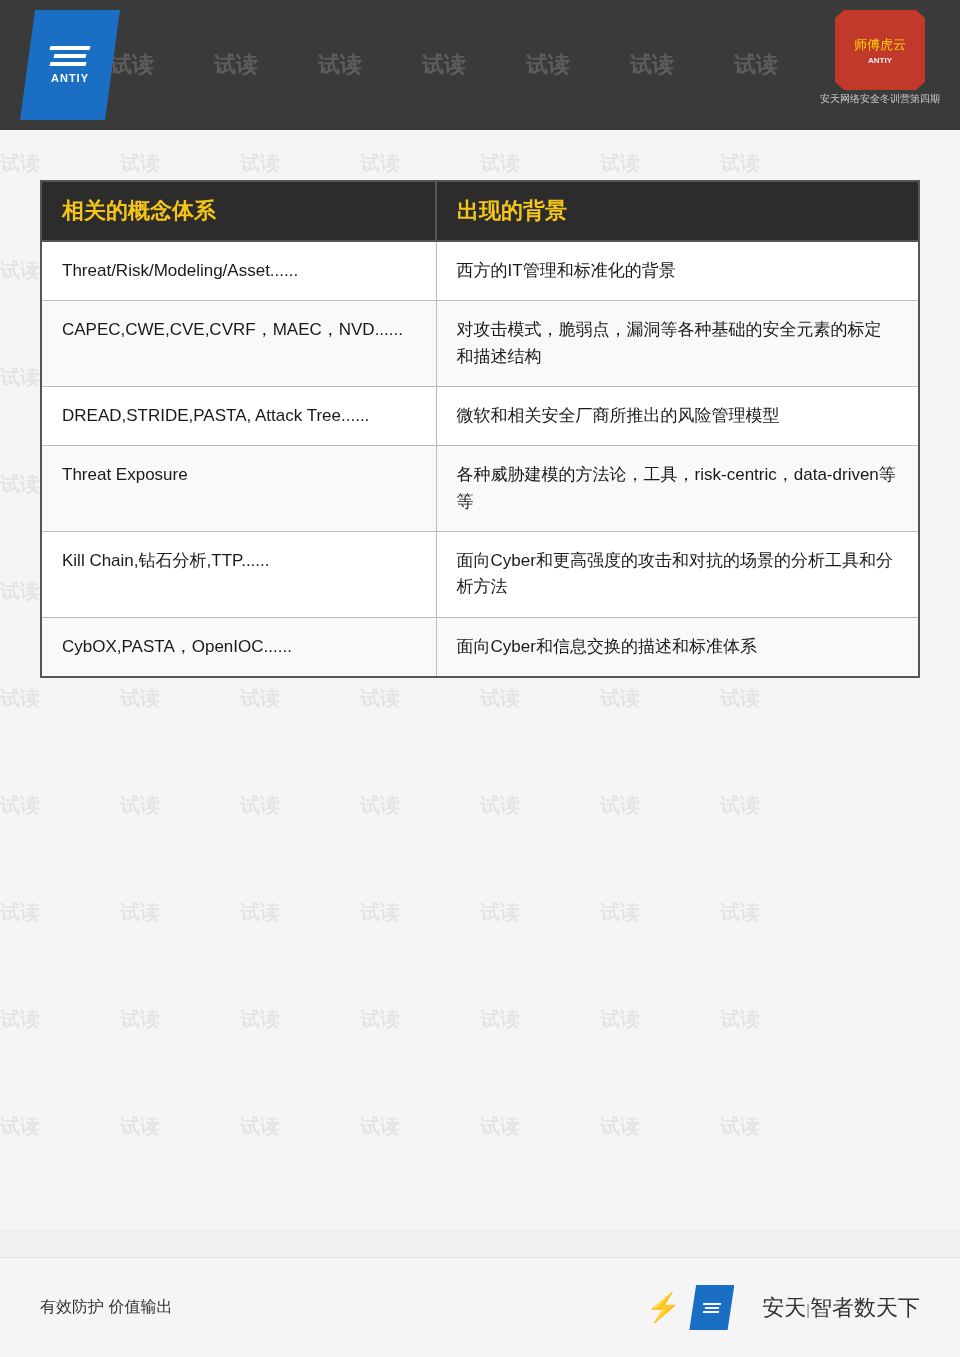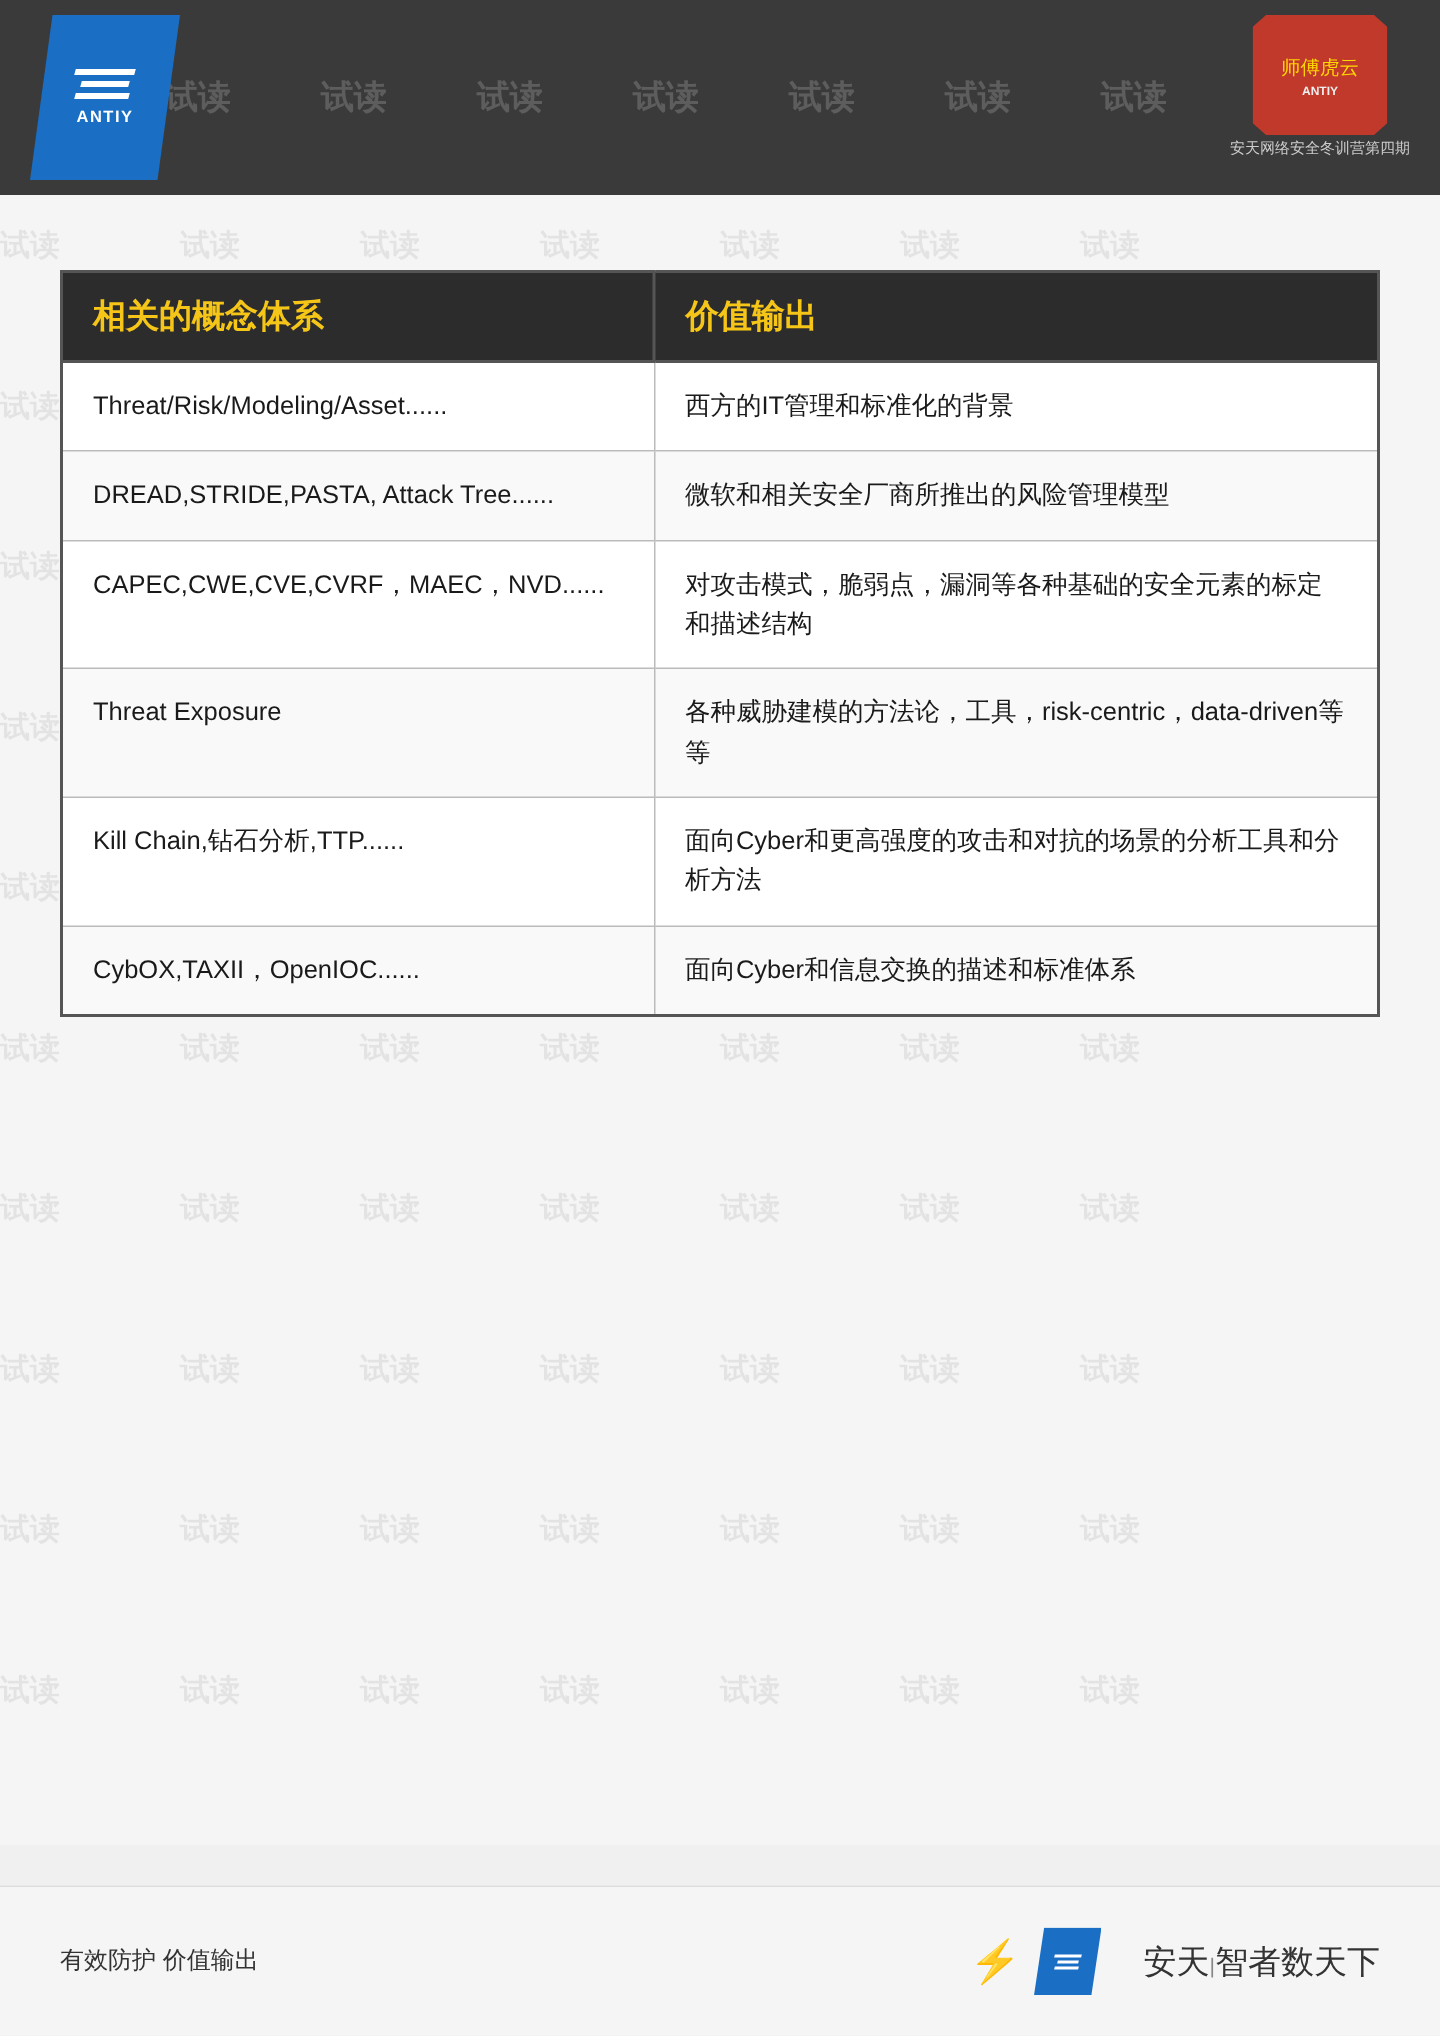--- a/index.html
+++ b/index.html
@@ -387,46 +387,46 @@
       <span>试读</span>
       <span>试读</span>
     </div>
 </div>
 
 <div class="main-content">
   <table class="data-table">
     <thead>
       <tr>
         <th class="col-left">相关的概念体系</th>
-        <th class="col-right">价值输出</th>
+        <th class="col-right">出现的背景</th>
       </tr>
     </thead>
     <tbody id="table-body">
     <tr>
           <td class="col-left">Threat/Risk/Modeling/Asset......</td>
           <td class="col-right">西方的IT管理和标准化的背景</td>
         </tr>
         <tr>
+          <td class="col-left">CAPEC,CWE,CVE,CVRF，MAEC，NVD......</td>
+          <td class="col-right">对攻击模式，脆弱点，漏洞等各种基础的安全元素的标定和描述结构</td>
+        </tr>
+        <tr>
           <td class="col-left">DREAD,STRIDE,PASTA, Attack Tree......</td>
           <td class="col-right">微软和相关安全厂商所推出的风险管理模型</td>
-        </tr>
-        <tr>
-          <td class="col-left">CAPEC,CWE,CVE,CVRF，MAEC，NVD......</td>
-          <td class="col-right">对攻击模式，脆弱点，漏洞等各种基础的安全元素的标定和描述结构</td>
         </tr>
         <tr>
           <td class="col-left">Threat Exposure</td>
           <td class="col-right">各种威胁建模的方法论，工具，risk-centric，data-driven等等</td>
         </tr>
         <tr>
           <td class="col-left">Kill Chain,钻石分析,TTP......</td>
           <td class="col-right">面向Cyber和更高强度的攻击和对抗的场景的分析工具和分析方法</td>
         </tr>
         <tr>
-          <td class="col-left">CybOX,TAXII，OpenIOC......</td>
+          <td class="col-left">CybOX,PASTA，OpenIOC......</td>
           <td class="col-right">面向Cyber和信息交换的描述和标准体系</td>
         </tr>
       </tbody>
   </table>
 </div>
 
 <div class="footer">
   <div class="footer-left">有效防护 价值输出</div>
   <div class="footer-right">
     <span class="lightning-bolt">⚡</span>

